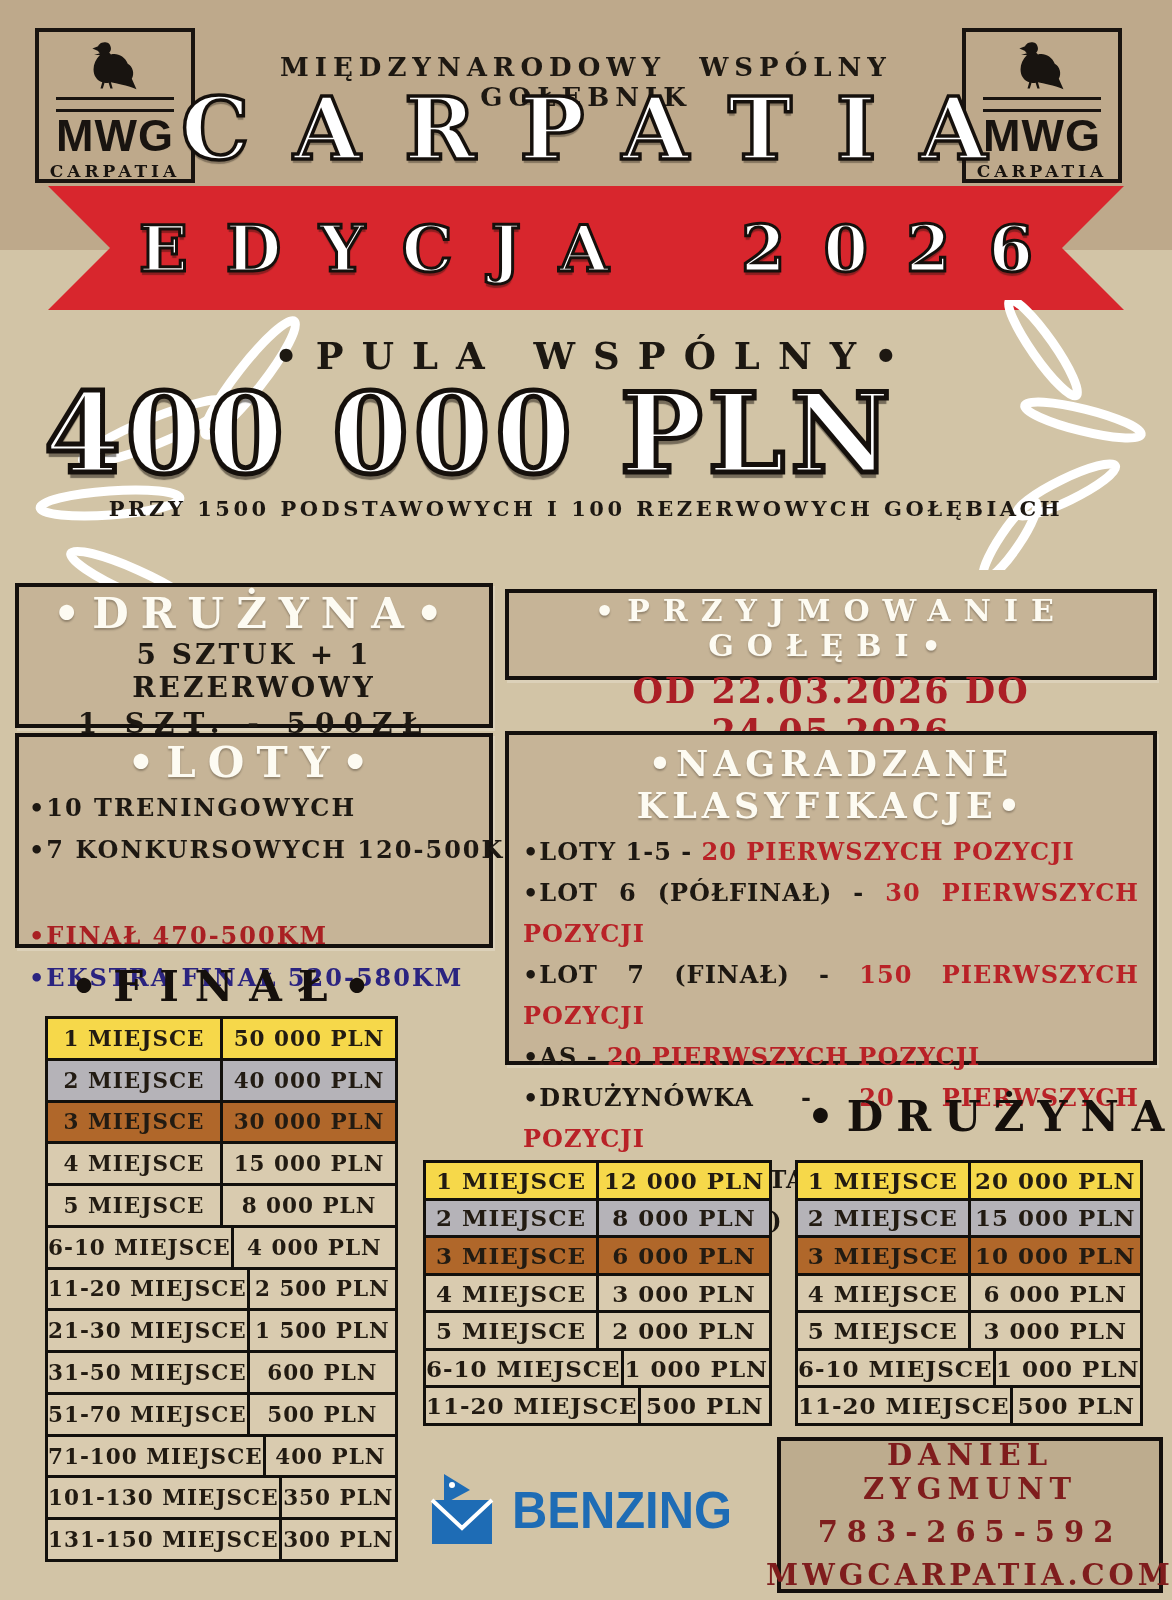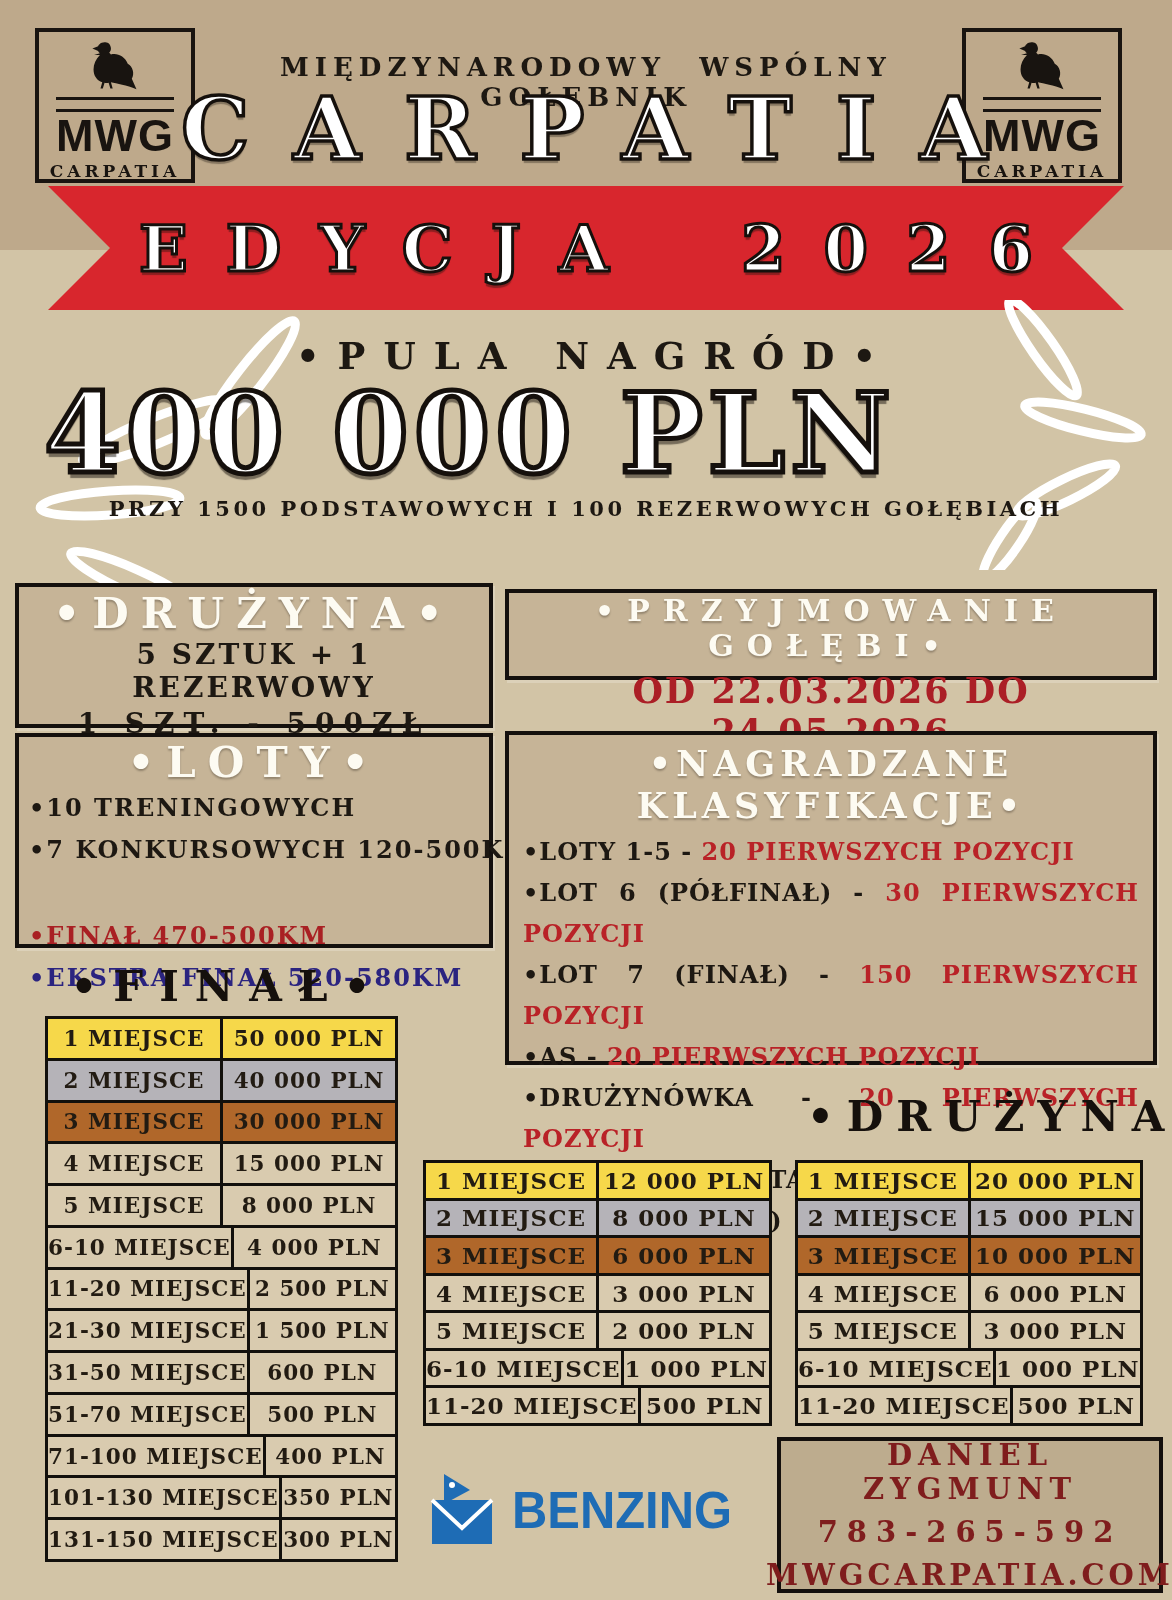--- a/index.html
+++ b/index.html
@@ -175,21 +175,21 @@
   </svg>
   <svg class="abs rays" style="left:948px;top:300px;" width="210" height="270" viewBox="0 0 210 270">
     <g stroke="#ffffff" stroke-width="9" fill="none">
       <ellipse cx="95" cy="48" rx="58" ry="11" transform="rotate(55 95 48)"></ellipse>
       <ellipse cx="135" cy="120" rx="60" ry="11" transform="rotate(14 135 120)"></ellipse>
       <ellipse cx="118" cy="190" rx="55" ry="11" transform="rotate(-26 118 190)"></ellipse>
       <ellipse cx="62" cy="240" rx="46" ry="10" transform="rotate(-56 62 240)"></ellipse>
     </g>
   </svg>
 
-  <div class="abs pula center">•PULA NAGRÓD•</div>
+  <div class="abs pula center">•PULA WSPÓLNY•</div>
   <div class="abs amount center">400 000 PLN</div>
   <div class="abs condition center">PRZY 1500 PODSTAWOWYCH I 100 REZERWOWYCH GOŁĘBIACH</div>
 
   <div class="abs info-box team-box">
     <div class="box-title">•DRUŻYNA•</div>
     <div class="team-line1">5 SZTUK + 1 REZERWOWY</div>
     <div class="team-line2">1 SZT. - 500ZŁ</div>
   </div>
 
   <div class="abs info-box flights-box">

